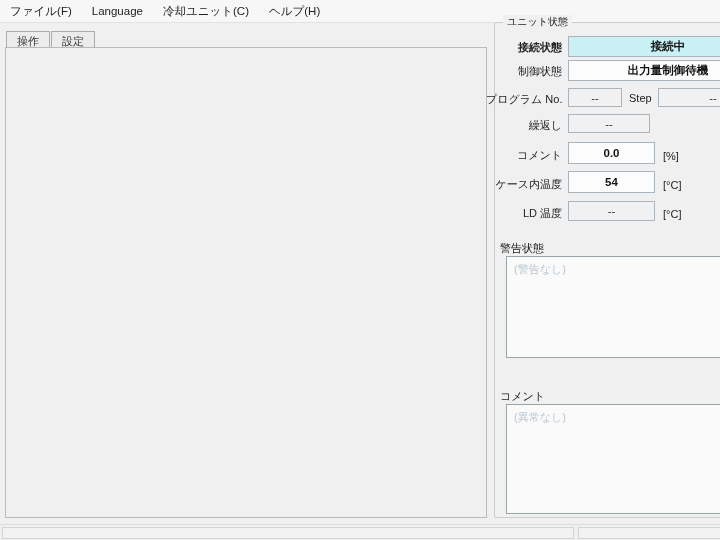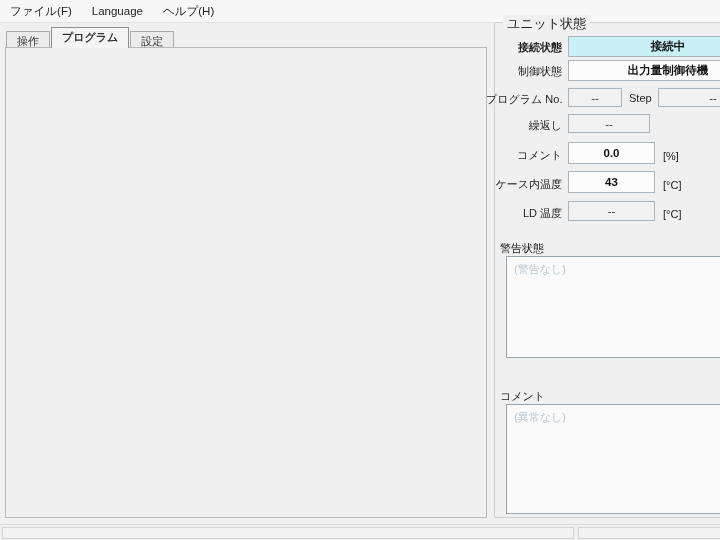--- a/index.html
+++ b/index.html
@@ -17,21 +17,21 @@
   .tabstrip { position:absolute; left:6px; top:28px; height:20px; display:flex; align-items:flex-end; }
   .tab { height:17px; padding:2px 10px 0; background:#ececec; border:1px solid #ababab;
     border-bottom:none; font-size:11px; color:#333; margin-right:1px; }
   .tab.active { height:21px; background:#f4f4f4; border-color:#8f8f8f; font-weight:bold;
     position:relative; z-index:3; }
   .tabpage { position:absolute; left:5px; top:47px; width:482px; height:471px;
     border:1px solid #b9b9b9; background:#f0f0f0; z-index:1; }
   
   .fs { position:absolute; border:1px solid #cdcdcd; border-radius:2px; }
   .fs>.legend { position:absolute; top:-8px; left:8px; background:#f0f0f0; padding:0 4px;
-    font-size:13px; color:#222; white-space:nowrap;text-align:center; }
+    font-size:10px; color:#222; white-space:nowrap;text-align:center; }
   
   .lbl { position:absolute; font-size:11px; white-space:nowrap; color:#222; }
   .rlbl { text-align:right; }
   .tb { position:absolute; border:1px solid #9a9a9a; background:#fff; font-size:11px;
     display:flex; align-items:center; padding:0 3px; }
   .tb.center { justify-content:center; }
   .tb.ro { background:#f1f1f1; }
   .btn { position:absolute; background:#fcfcfc; border:1px solid #8a8a8a; border-radius:2px;
     font-size:11px; color:#111; display:flex; align-items:center; justify-content:center; cursor:default; }
   .btn.default { border:2px solid #2e2e2e; }
@@ -80,27 +80,27 @@
     background:#f0f0f0; border-top:1px solid #dcdcdc; }
   .spane { position:absolute; top:2px; height:12px; border:1px solid #d4d4d4; background:#f2f2f2; }
   .statusmsg { position:absolute; left:5px; top:1px; font-size:10.5px; color:#222; white-space:nowrap; }
 </style>
 </head>
 <body>
 
 <div class="menubar">
   <span class="menuitem">ファイル(F)</span>
   <span class="menuitem">Language</span>
+  <span class="menuitem">冷却ユニット(C)</span>
   <span class="menuitem">ヘルプ(H)</span>
 </div>
 
 <div class="tabpage"></div>
 <div class="tabstrip">
   <div class="tab">操作</div>
-  <div class="tab active">プログラム</div>
   <div class="tab">設定</div>
 </div>
 
 <div class="fs" style="left:12px;top:56px;width:384px;height:164px;">
   <div class="legend">プログラムリスト</div>
 </div>
 <div class="pl-table">
   <div class="pl-grid">
       <div class="plrow hdr">
         <div class="cell c0">No.</div>
@@ -291,21 +291,21 @@
 <div class="lbl rlbl" style="left:486px;top:92px;width:76px;">プログラム No.</div>
 <div class="sf dim" style="left:568px;top:88px;width:54px;height:19px;">--</div>
 <div class="lbl" style="left:629px;top:92px;">Step</div>
 <div class="sf dim" style="left:658px;top:88px;width:110px;height:19px;">--</div>
 <div class="lbl rlbl" style="left:486px;top:118px;width:76px;">繰返し</div>
 <div class="sf dim" style="left:568px;top:114px;width:82px;height:19px;">--</div>
 <div class="lbl rlbl" style="left:486px;top:148px;width:76px;">コメント</div>
 <div class="sf" style="left:568px;top:142px;width:87px;height:22px;">0.0</div>
 <div class="lbl" style="left:663px;top:150px;">[%]</div>
 <div class="lbl rlbl" style="left:486px;top:177px;width:76px;">ケース内温度</div>
-<div class="sf" style="left:568px;top:171px;width:87px;height:22px;">43</div>
+<div class="sf" style="left:568px;top:171px;width:87px;height:22px;">54</div>
 <div class="lbl" style="left:663px;top:179px;">[°C]</div>
 <div class="lbl rlbl" style="left:486px;top:206px;width:76px;">LD 温度</div>
 <div class="sf dim" style="left:568px;top:201px;width:87px;height:20px;">--</div>
 <div class="lbl" style="left:663px;top:208px;">[°C]</div>
 
 <div class="lbl" style="left:500px;top:241px;">警告状態</div>
 <div class="msgbox" style="left:506px;top:256px;width:250px;height:102px;"></div>
 <div class="placeholder" style="left:514px;top:262px;">(警告なし)</div>
 
 <div class="lbl" style="left:500px;top:389px;">コメント</div>

